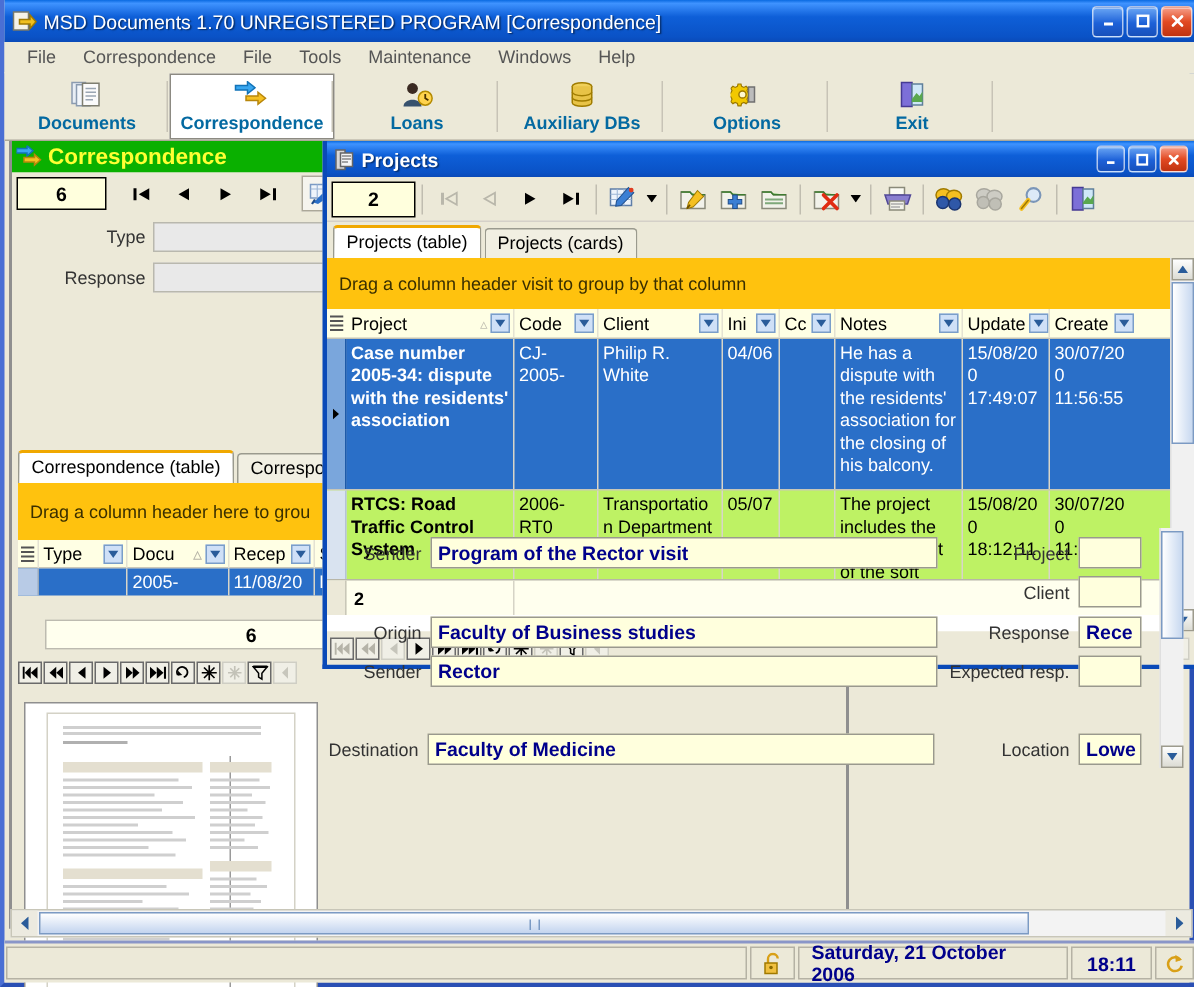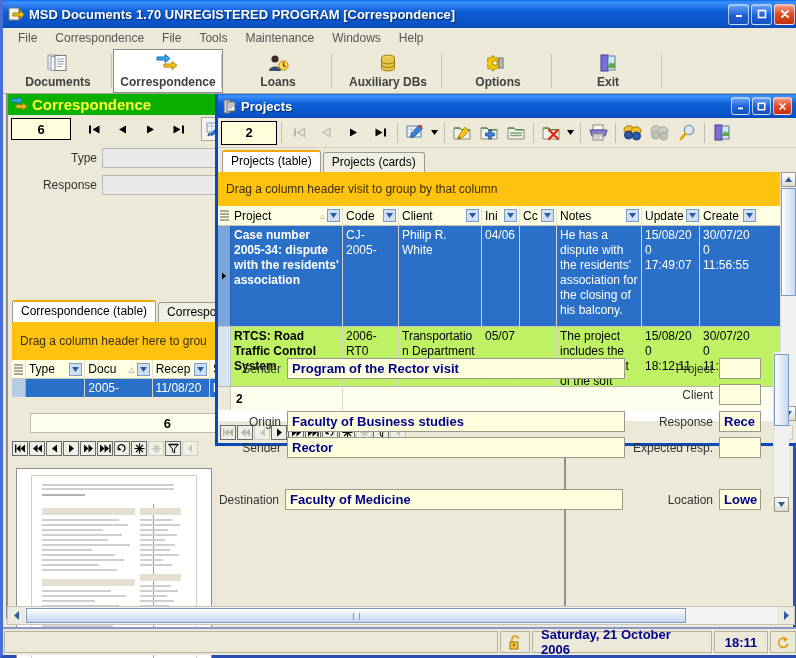--- a/index.html
+++ b/index.html
@@ -27,21 +27,21 @@
     position: absolute; left: 0; top: 0; width: 796px; height: 28px;
     background: linear-gradient(to bottom, #0a6ae1 0%, #3f93ff 8%, #0e5fd8 40%, #0a52c6 88%, #0a4ab8 100%);
     display: flex; align-items: center;
     padding: 0 2px 0 4px;
   }
   #title-bar .tb-icon {
     width: 18px; height: 18px; margin-right: 4px;
     position: relative; flex: none;
   }
   #title-bar .tb-text {
-    color: #fff; font-weight: bold; font-size: 13px;
+    color: #fff; font-weight: normal; font-size: 13px;
     text-shadow: 1px 1px 1px rgba(0,0,0,0.55);
     white-space: nowrap; flex: 1;
     font-family: "Liberation Sans", sans-serif;
   }
   .wbtns { display: flex; gap: 2px; align-items: center; margin-right: 2px; }
   .wbtn {
     width: 21px; height: 21px; border-radius: 3px;
     border: 1px solid rgba(255,255,255,0.65);
     display: flex; align-items: center; justify-content: center;
     color: #fff; font-size: 11px; font-weight: bold; cursor: pointer;
@@ -75,21 +75,21 @@
     cursor: pointer; border: 1px solid transparent;
     position: relative;
   }
   .tb-btn.sep-r::after {
     content: ''; position: absolute; right: 0; top: 4px; bottom: 4px;
     border-right: 1px solid #c7c3b6;
   }
   .tb-btn.active {
     border: 1px solid #8c8a82; background: #fff;
   }
-  .tb-btn .lbl { font-size: 12px; font-weight: bold; color: #404040; }
+  .tb-btn .lbl { font-size: 12px; font-weight: bold; color: #0369a1; }
   .tb-ico { height: 20px; display: flex; align-items: center; justify-content: center; }
 
   
   #corr-window {
     position: absolute; left: 3px; top: 94px; width: 560px; height: 525px;
     background: #ece9d8;
     border: 2px solid #8f8f8f;
     border-top: none;
   }
   #corr-title {

